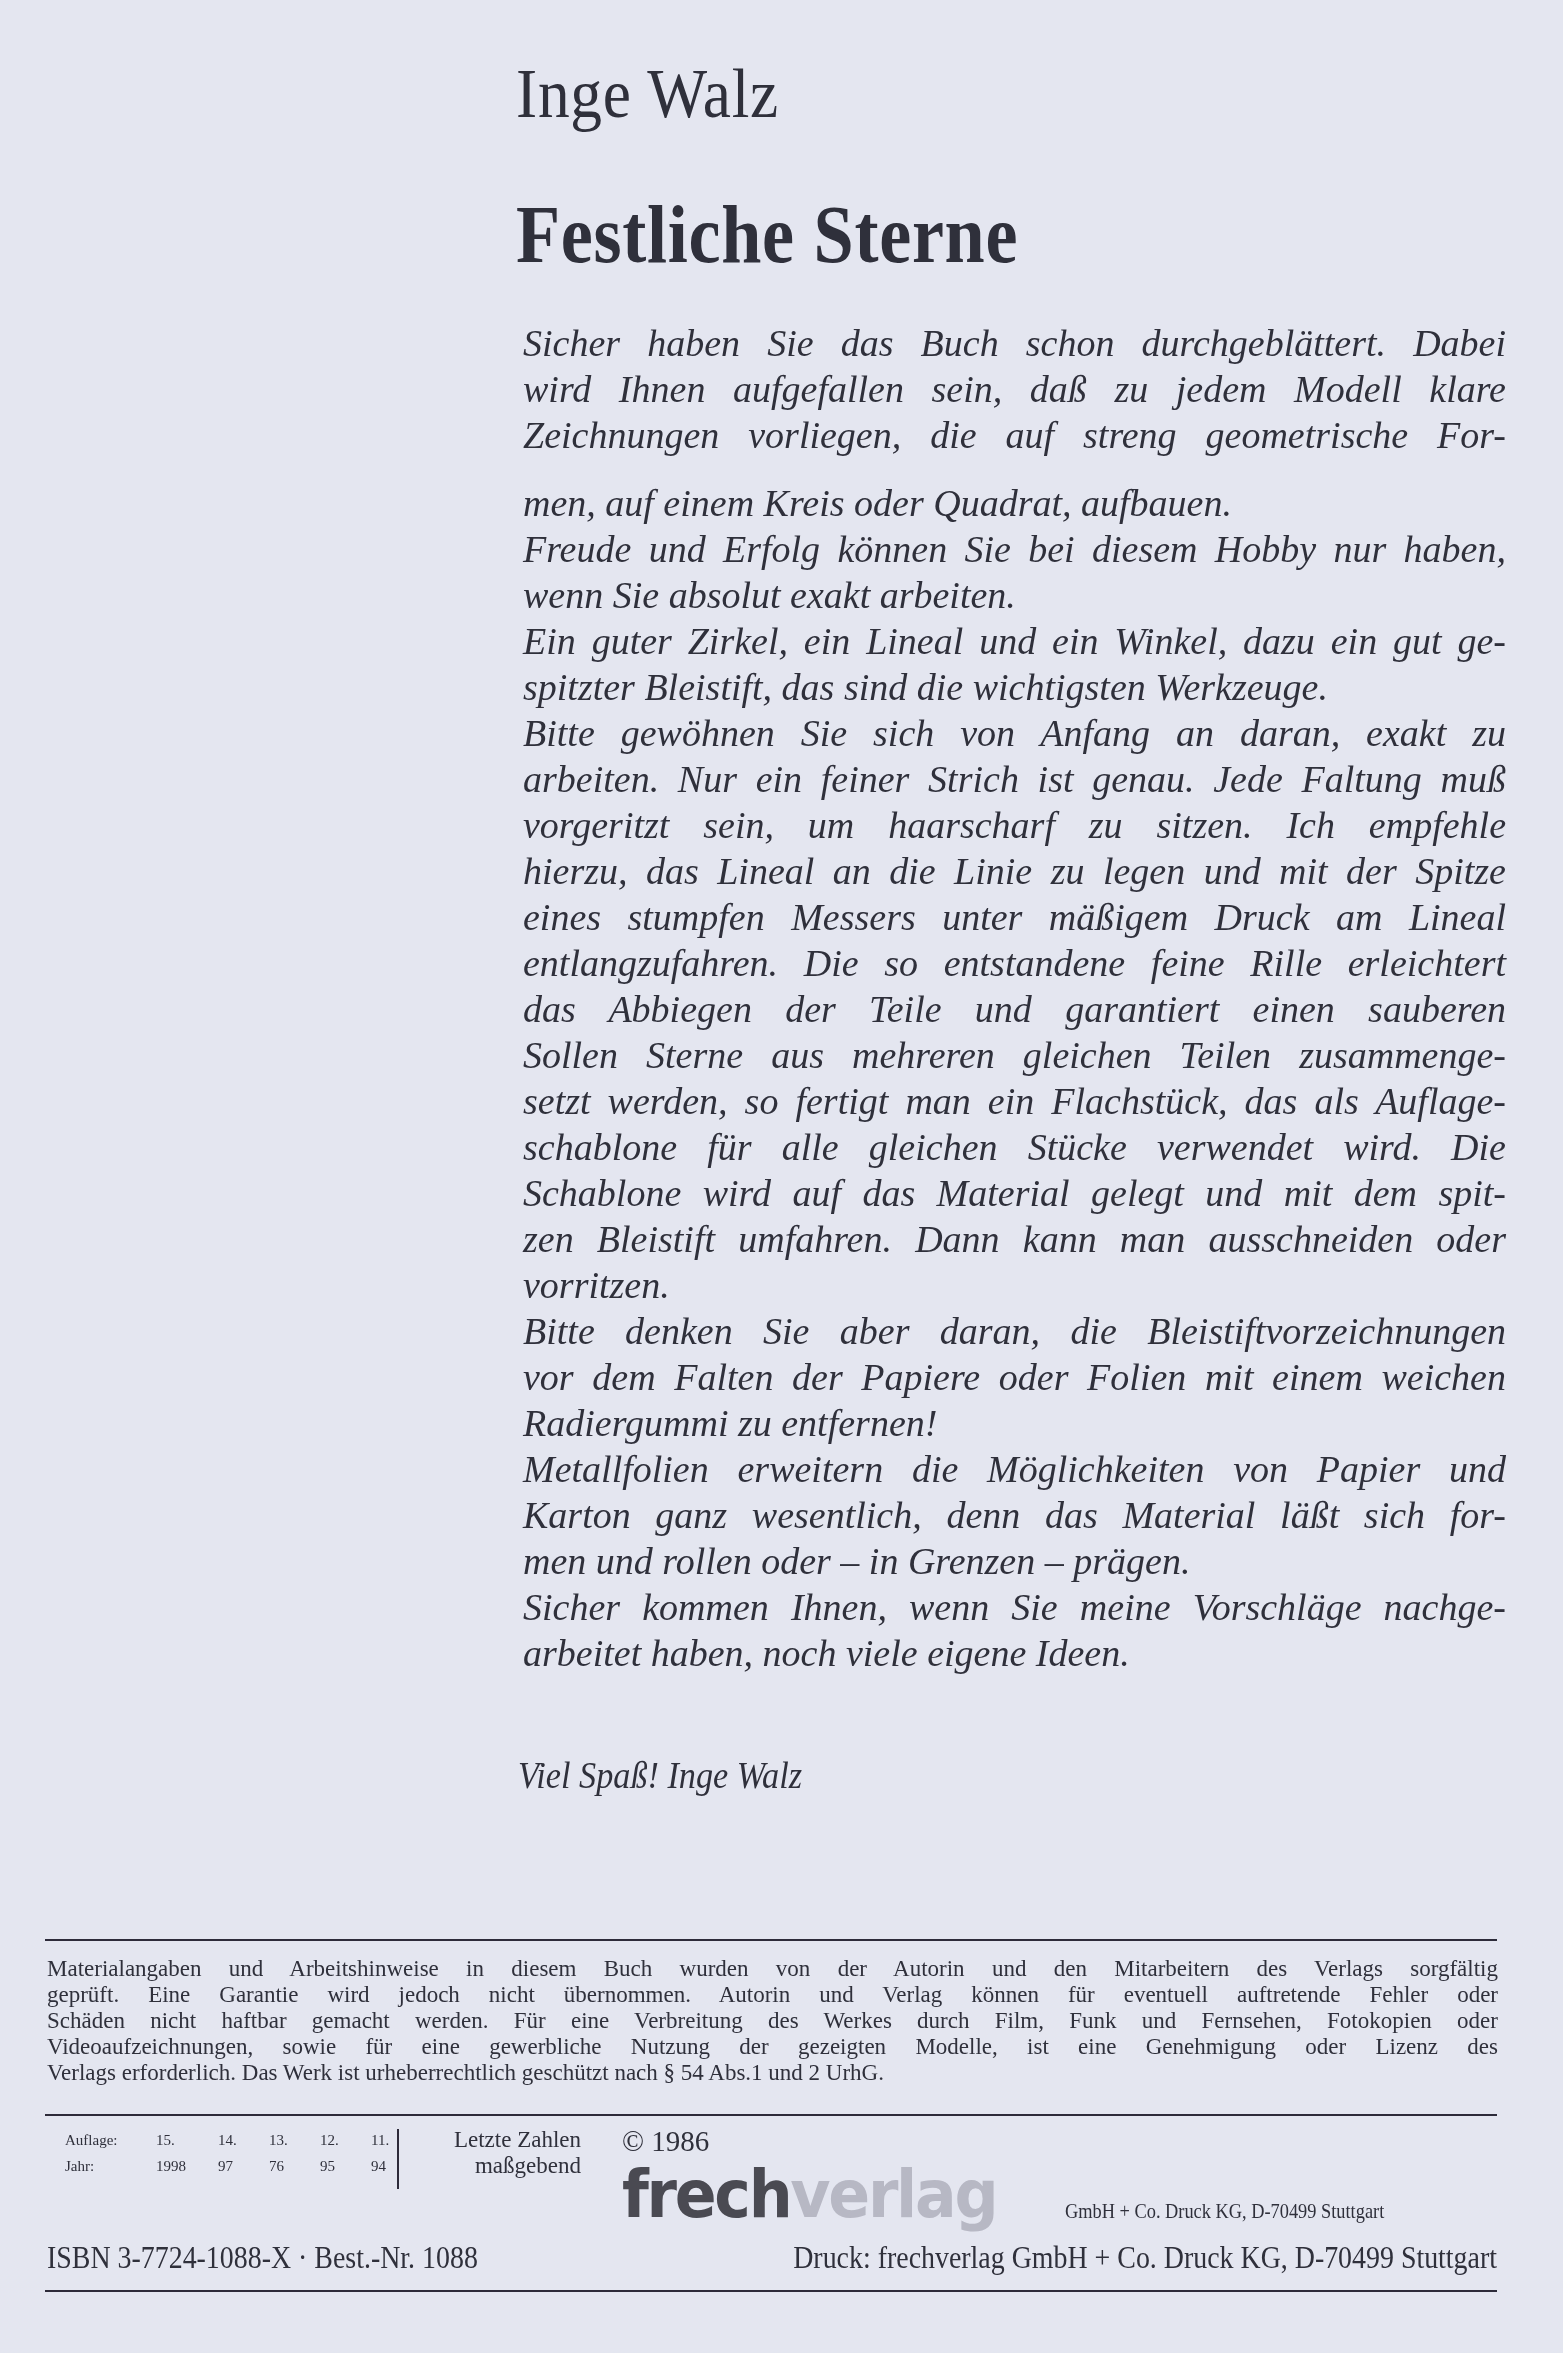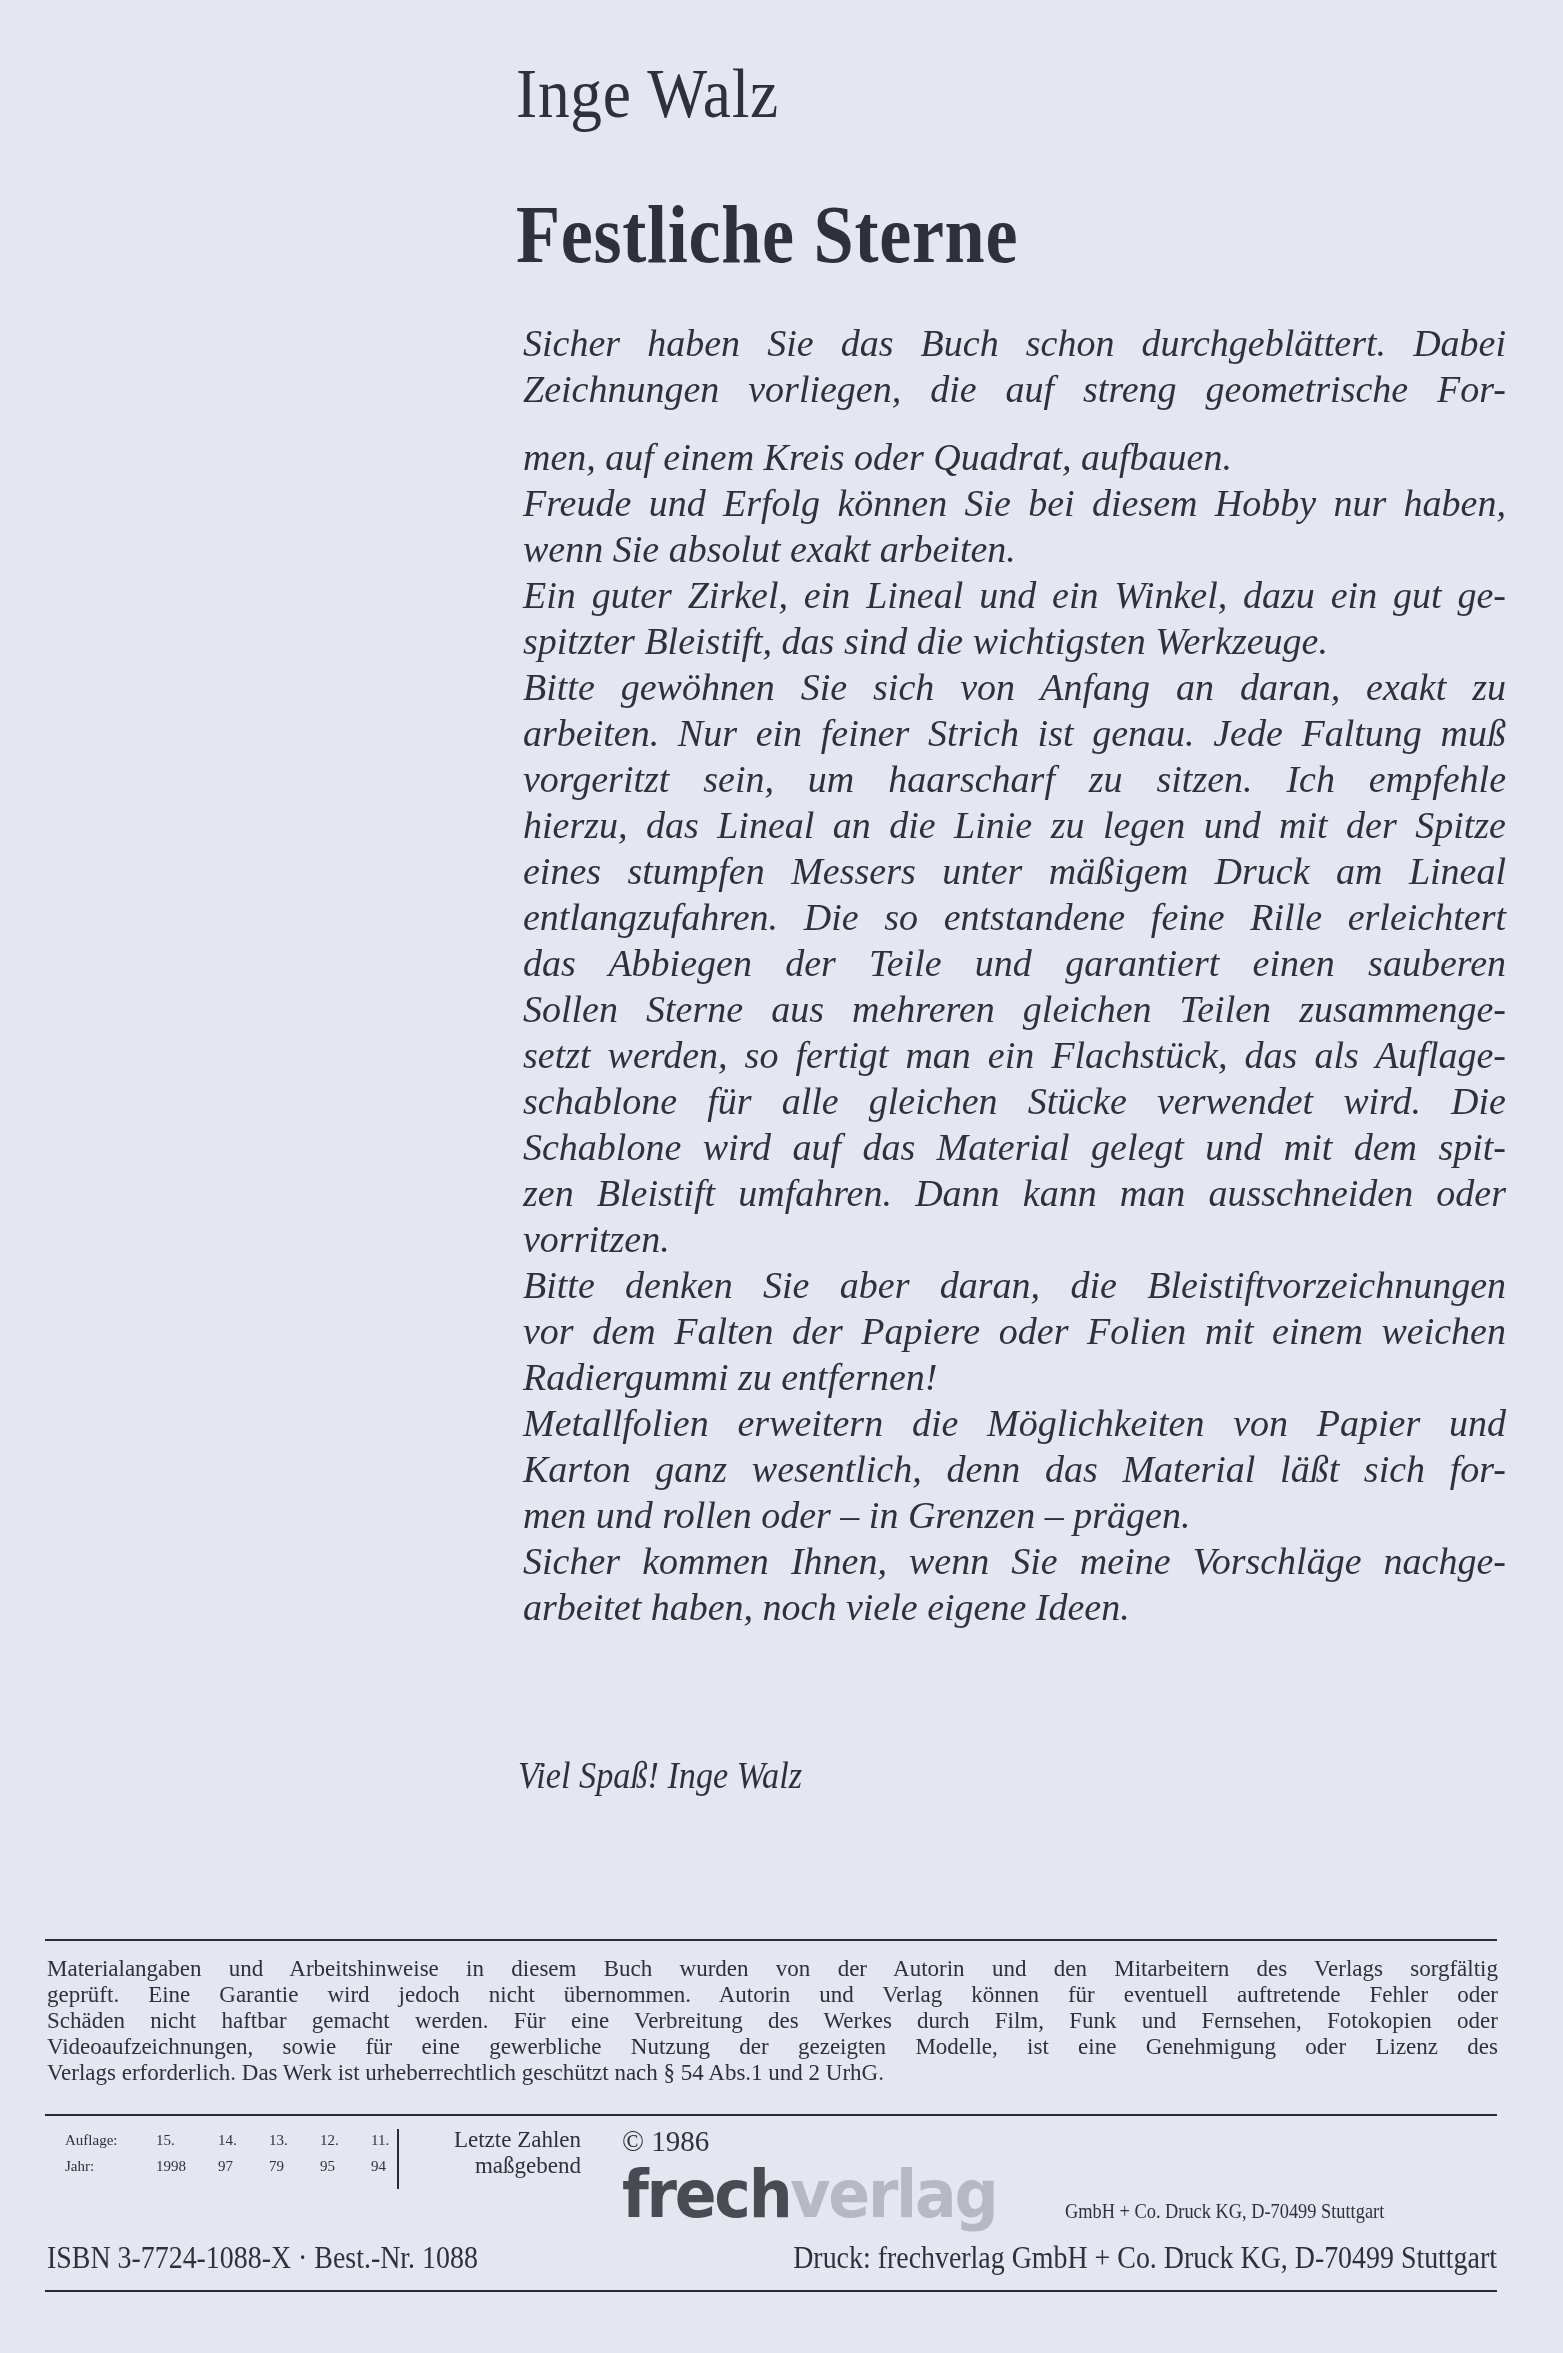--- a/index.html
+++ b/index.html
@@ -110,20 +110,21 @@
   }
 </style>
 </head>
 <body>
 
 <h1 id="author" class="abs">Inge Walz</h1>
 <h2 id="title" class="abs">Festliche Sterne</h2>
 
 <div id="body" class="abs">
     <span class="line just" style="display: block; width: 983px;">Sicher haben Sie das Buch schon durchgeblättert. Dabei</span>
+    <span class="line just" style="display: block; width: 983px;">wird Ihnen aufgefallen sein, daß zu jedem Modell klare</span>
     <span class="line just" style="display: block; width: 983px;">Zeichnungen vorliegen, die auf streng geometrische For-</span>
     <span class="line" style="display: block; margin-top: 22px;">men, auf einem Kreis oder Quadrat, aufbauen.</span>
     <span class="line just" style="display: block; width: 983px;">Freude und Erfolg können Sie bei diesem Hobby nur haben,</span>
     <span class="line" style="display: block;">wenn Sie absolut exakt arbeiten.</span>
     <span class="line just" style="display: block; width: 983px;">Ein guter Zirkel, ein Lineal und ein Winkel, dazu ein gut ge-</span>
     <span class="line" style="display: block;">spitzter Bleistift, das sind die wichtigsten Werkzeuge.</span>
     <span class="line just" style="display: block; width: 983px;">Bitte gewöhnen Sie sich von Anfang an daran, exakt zu</span>
     <span class="line just" style="display: block; width: 983px;">arbeiten. Nur ein feiner Strich ist genau. Jede Faltung muß</span>
     <span class="line just" style="display: block; width: 983px;">vorgeritzt sein, um haarscharf zu sitzen. Ich empfehle</span>
     <span class="line just" style="display: block; width: 983px;">hierzu, das Lineal an die Linie zu legen und mit der Spitze</span>
@@ -166,21 +167,21 @@
     <span class="ed-val wide">15.</span>
     <span class="ed-val">14.</span>
     <span class="ed-val">13.</span>
     <span class="ed-val">12.</span>
     <span class="ed-val">11.</span>
   </div>
   <div class="ed-row">
     <span class="ed-label">Jahr:</span>
     <span class="ed-val wide">1998</span>
     <span class="ed-val">97</span>
-    <span class="ed-val">79</span>
+    <span class="ed-val">76</span>
     <span class="ed-val">95</span>
     <span class="ed-val">94</span>
   </div>
 </div>
 
 <div id="vdivider" class="abs"></div>
 
 <div id="lastnumbers" class="abs">
   <div>Letzte Zahlen</div>
   <div>maßgebend</div>

